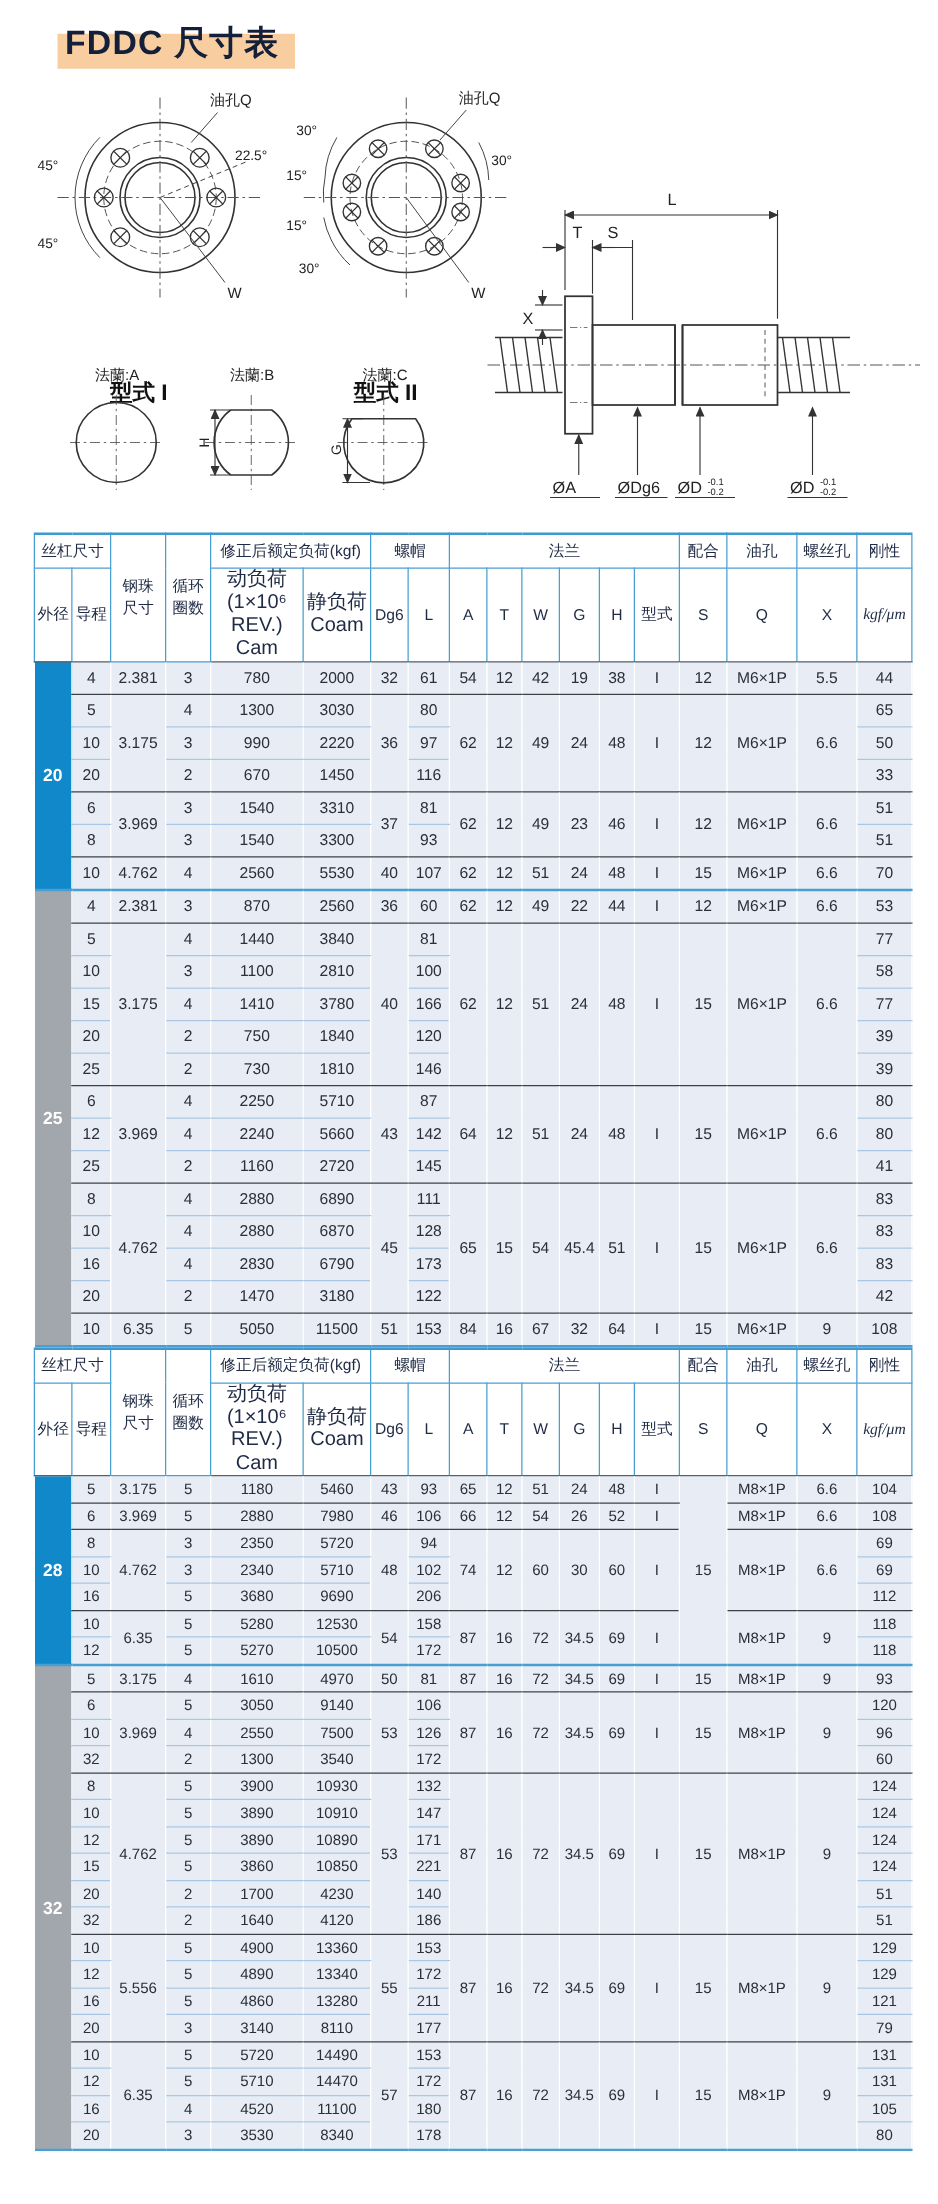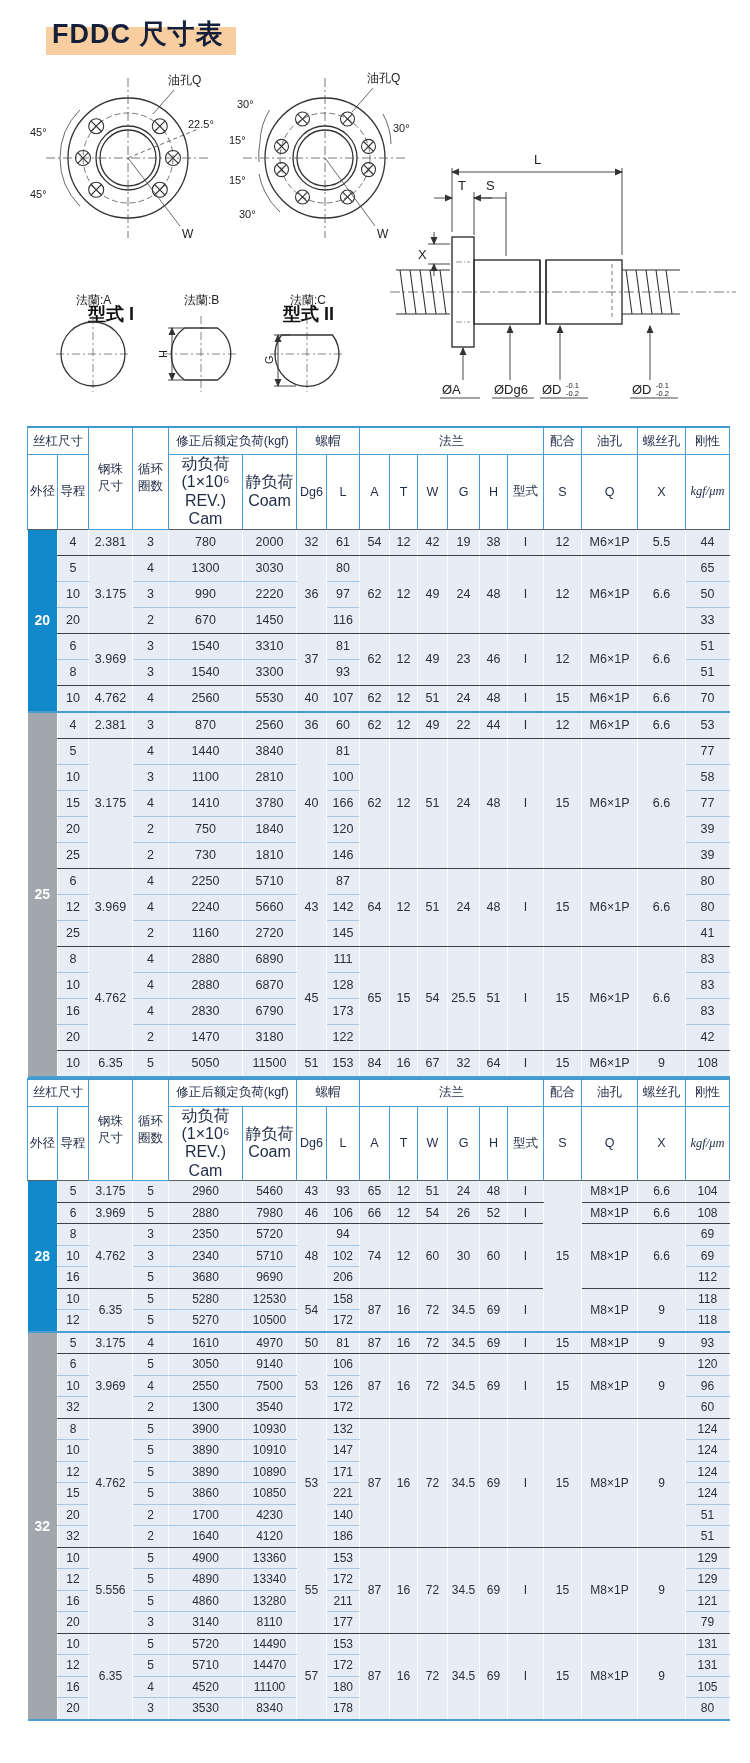--- a/index.html
+++ b/index.html
@@ -557,21 +557,21 @@
             <td class="b-light">8</td>
             <td rowspan="4" class="b-dark">4.762</td>
             <td class="b-light">4</td>
             <td class="b-light">2880</td>
             <td class="b-light">6890</td>
             <td rowspan="4" class="b-dark">45</td>
             <td class="b-light">111</td>
             <td rowspan="4" class="b-dark">65</td>
             <td rowspan="4" class="b-dark">15</td>
             <td rowspan="4" class="b-dark">54</td>
-            <td rowspan="4" class="b-dark">25.5</td>
+            <td rowspan="4" class="b-dark">45.4</td>
             <td rowspan="4" class="b-dark">51</td>
             <td rowspan="4" class="b-dark">I</td>
             <td rowspan="4" class="b-dark">15</td>
             <td rowspan="4" class="b-dark">M6×1P</td>
             <td rowspan="4" class="b-dark">6.6</td>
             <td class="b-light">83</td>
           </tr>
           <tr>
             <td class="b-light">10</td>
             <td class="b-light">4</td>
@@ -678,21 +678,21 @@
             <th>X</th>
             <th class="ital">kgf/μm</th>
           </tr>
         </thead>
         <tbody>
           <tr>
             <th rowspan="7" class="sec blue">28</th>
             <td class="b-dark">5</td>
             <td class="b-dark">3.175</td>
             <td class="b-dark">5</td>
-            <td class="b-dark">2960</td>
+            <td class="b-dark">1180</td>
             <td class="b-dark">5460</td>
             <td class="b-dark">43</td>
             <td class="b-dark">93</td>
             <td class="b-dark">65</td>
             <td class="b-dark">12</td>
             <td class="b-dark">51</td>
             <td class="b-dark">24</td>
             <td class="b-dark">48</td>
             <td class="b-dark">I</td>
             <td rowspan="7" class="b-sec">15</td>

